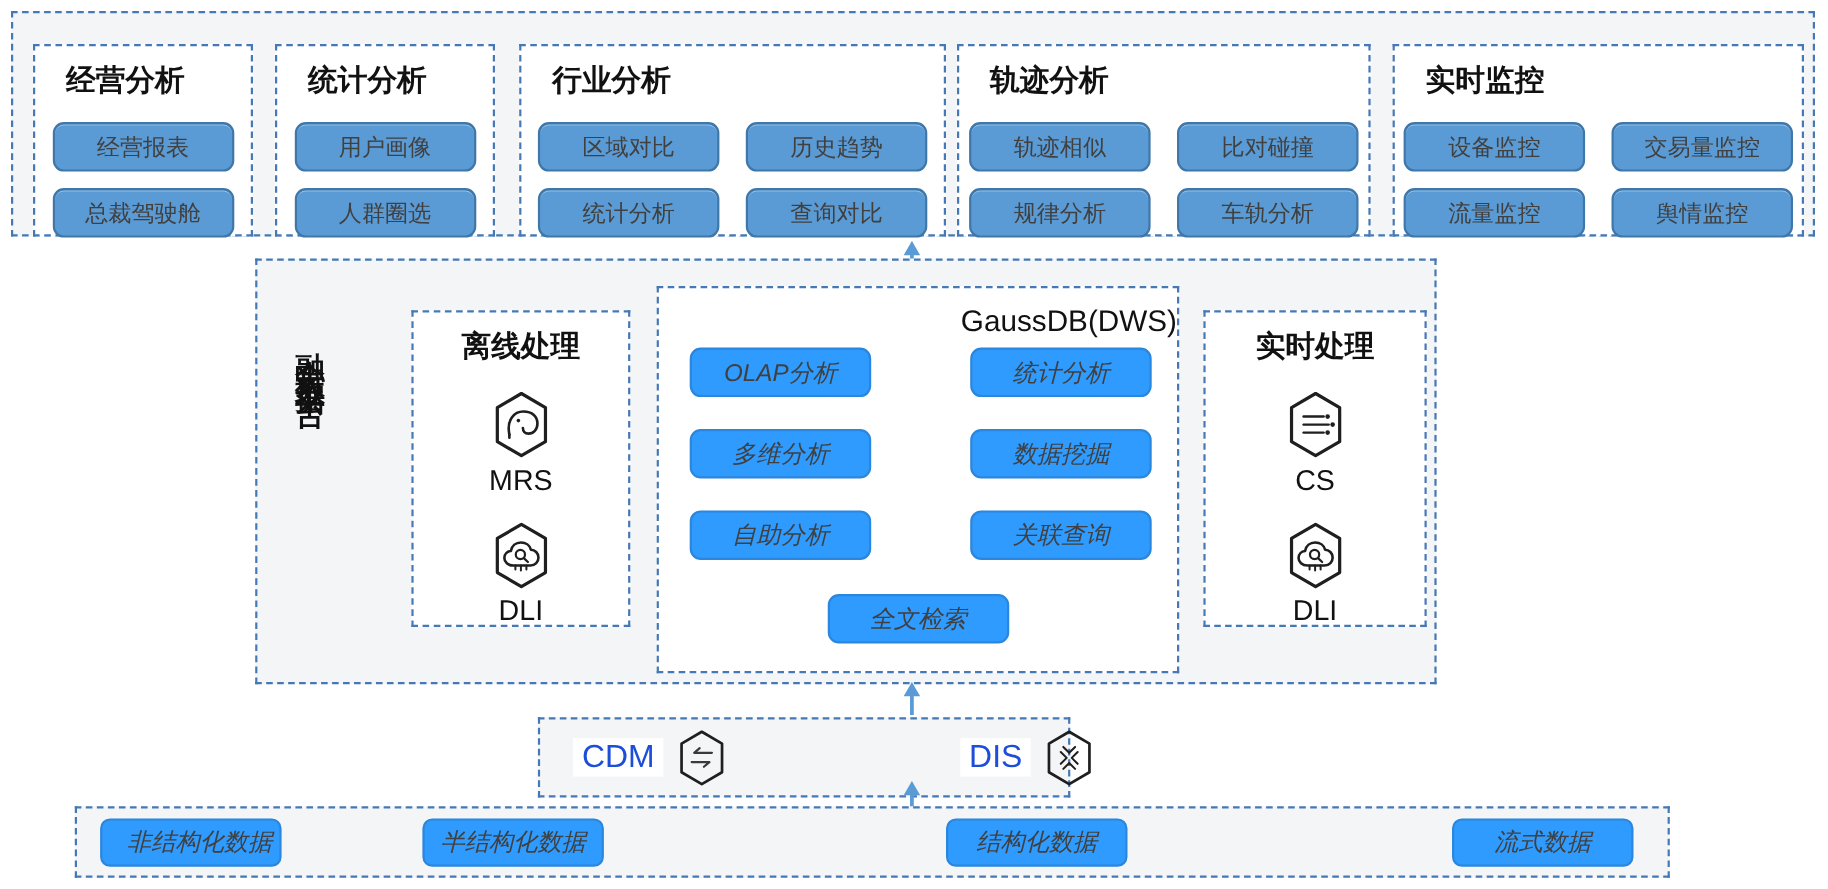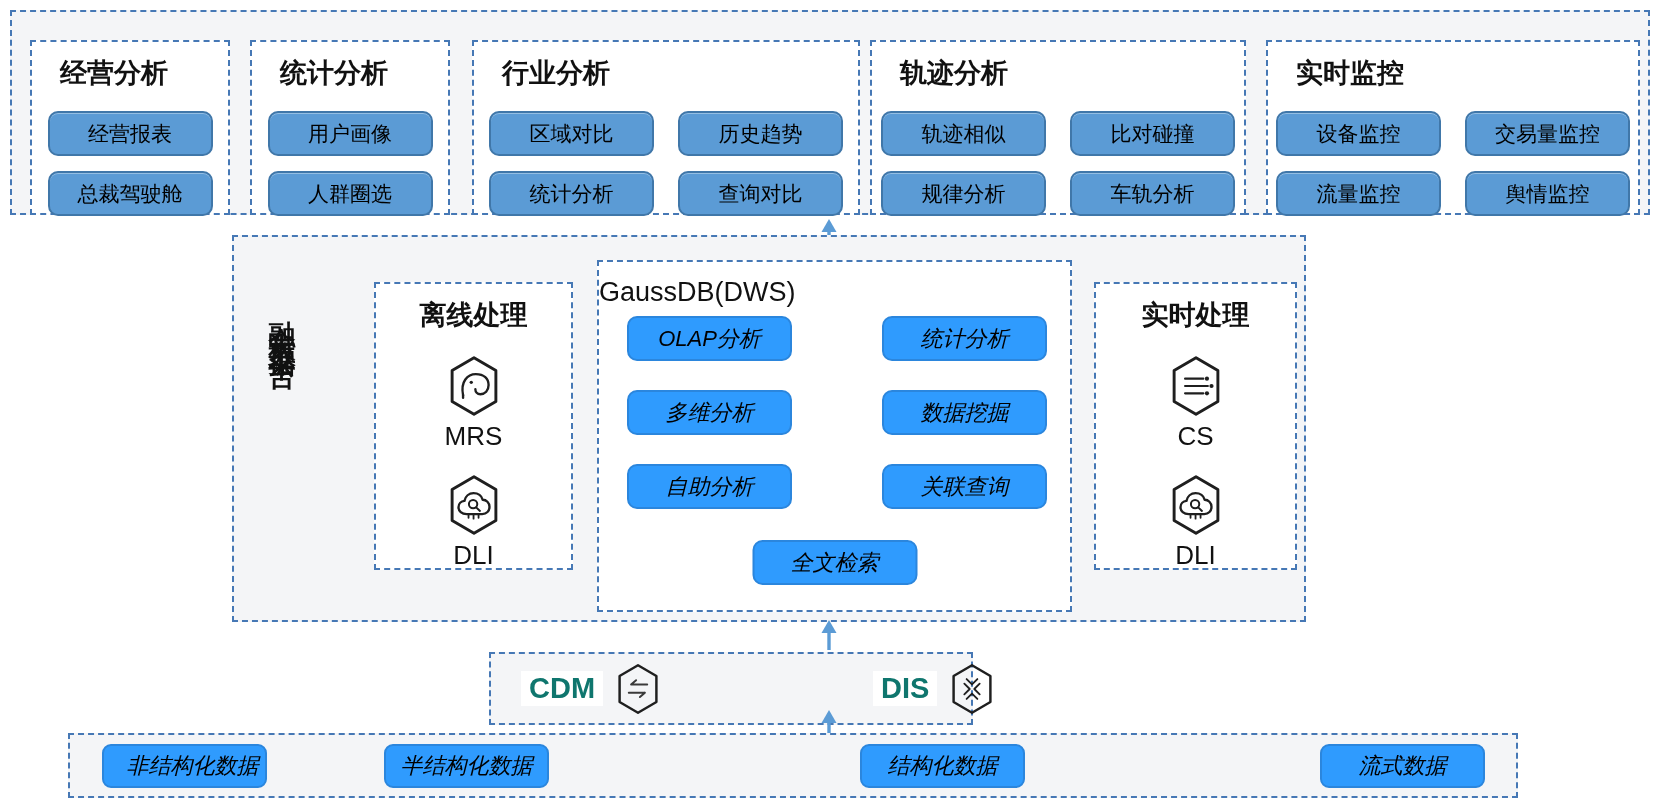--- a/index.html
+++ b/index.html
@@ -20,59 +20,59 @@
   .sec-2 { left:460px; width:388px; }
   .sec-3 { left:858px; width:376px; }
   .sec-4 { left:1254px;width:374px; }
   .sec-title { margin:13px 0 0 28px; font-size:27px; font-weight:600; color:#111; }
   .btn-grid { display:flex; flex-wrap:wrap; justify-content:center;
               gap:15px 24px; margin-top:20px; }
   .one-col .btn-grid { flex-direction:column; align-items:center; }
 
   .btn { display:flex; align-items:center; justify-content:center;
          width:165px; height:45px; box-sizing:border-box; border-radius:10px;
-         color:#000000; font-size:21px; white-space:nowrap; }
+         color:#404040; font-size:21px; white-space:nowrap; }
   .btn-muted  { background:#5b9bd5; border:2px solid #4077a9;
                 box-shadow:inset 0 1px 0 rgba(255,255,255,.35); }
   .btn-bright { background:#2f9bfe; border:2px solid #2b86dd; font-size:22px;font-style:italic; }
 
   
   #platform { left:232px; top:235px; width:1074px; height:387px; box-sizing:border-box; }
   #vertical-title { position:absolute; left:30px; top:62px;
                     writing-mode:vertical-lr; text-orientation:upright;
                     font-size:27px; font-weight:600; letter-spacing:7px; color:#111; }
   .inner-box { position:absolute; background:#fff; border:2px dashed #4678b5; box-sizing:border-box; }
   #offline-box  { left:140px; top:45px;  width:199px; height:288px; }
   #gauss-box    { left:363px; top:23px;  width:475px; height:352px; }
   #realtime-box { left:860px; top:45px;  width:203px; height:288px; }
   .inner-title { text-align:center; margin-top:13px; font-size:27px; font-weight:600; }
-  #gauss-title { text-align:left; margin-top:15px; font-size:27px; font-weight:400; }
+  #gauss-title { text-align:right; margin-top:15px; font-size:27px; font-weight:400; }
 
   #gauss-grid { position:absolute; left:28px; top:54px; width:420px;
                 display:grid; grid-template-columns:165px 165px;
                 justify-content:space-between; row-gap:29px; }
   #gauss-bottom-wrap { position:absolute; left:50%; top:278px; transform:translateX(-50%); }
 
   .service-stack { display:flex; flex-direction:column; align-items:center; }
   .hex-icon { margin-top:22px; line-height:0; }
   .hex-icon svg { width:56px; height:62px; }
   .service-label { margin-top:4px; font-size:26px; color:#111; }
 
   
   #cdm-box { left:489px; top:652px; width:484px; height:73px; box-sizing:border-box; }
   .ing-group { position:absolute; top:0; height:100%; display:flex; align-items:center; }
   .ing-0 { left:30px; } .ing-1 { left:382px; }
-  .ing-label { font-size:29px; color:#0f766e; background:#fff; padding:1px 8px;font-weight:bold; }
+  .ing-label { font-size:29px; color:#1d4ed8; background:#fff; padding:1px 8px; }
   .ing-icon { margin-left:12px; line-height:0; }
   .ing-icon svg { width:46px; height:60px; }
 
   
   #data-box { left:68px; top:733px; width:1450px; height:65px; box-sizing:border-box; }
   .data-btn { position:absolute; top:9px; height:44px; border-radius:9px; }
-  .db-0 { left:32px;padding-left:16px; } .db-1 { left:314px; } .db-2 { left:790px; } .db-3 { left:1250px; }
+  .db-0 { left:21px;padding-left:16px; } .db-1 { left:314px; } .db-2 { left:790px; } .db-3 { left:1250px; }
 
   
   .flow-arrow { position:absolute; width:18px; height:31px; line-height:0; }
   #arrow-top    { left:820px; top:219px; }
   #arrow-middle { left:820px; top:620px; }
   #arrow-bottom { left:820px; top:710px; }
 </style>
 </head>
 <body>
 

